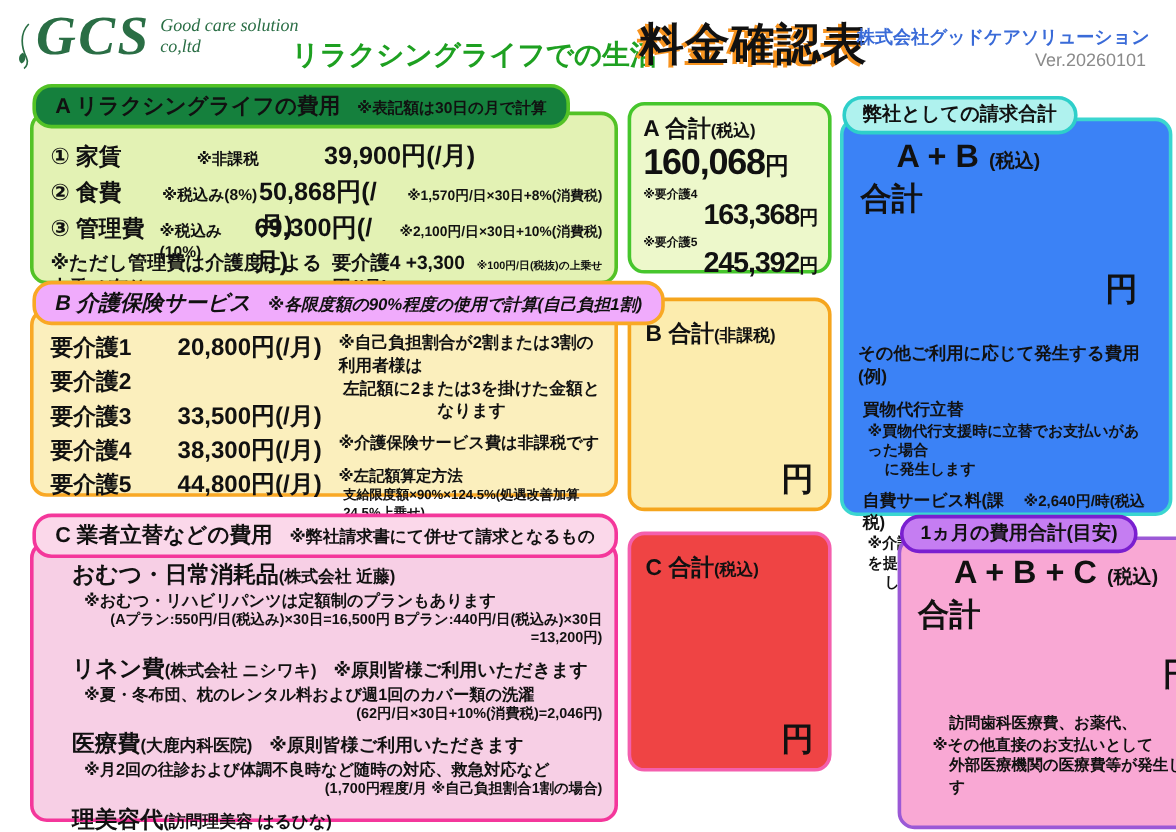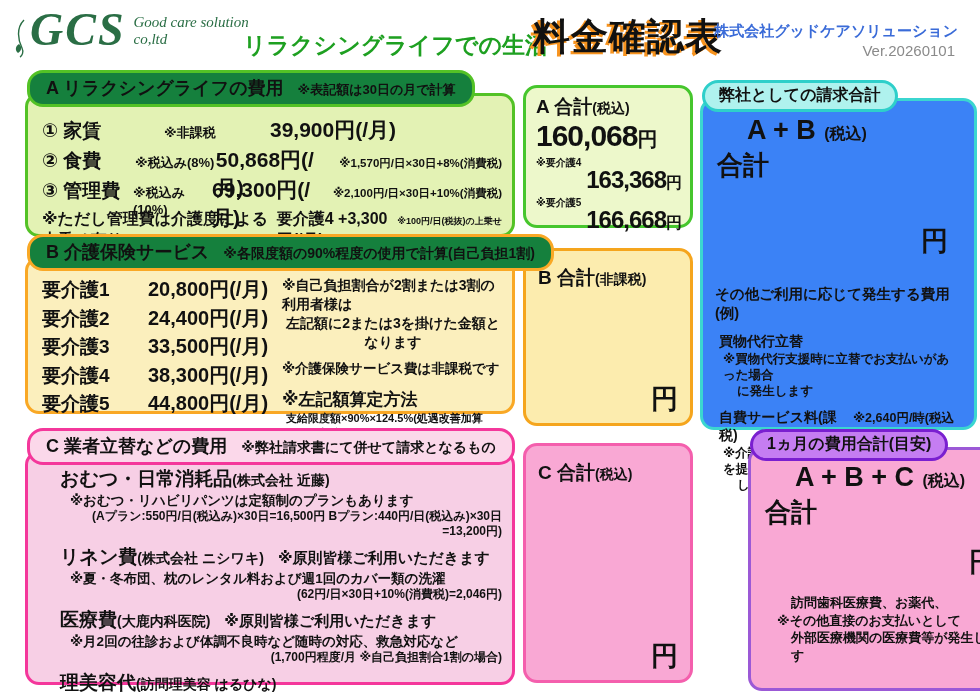--- a/index.html
+++ b/index.html
@@ -79,32 +79,32 @@
   .billing .yen-big{margin-top:40px;}
   .other-title{font-size:14.5px;font-weight:bold;margin-top:26px;}
   .other-item{font-size:14px;font-weight:bold;margin-top:10px;margin-left:4px;}
   .other-note{font-size:12.5px;font-weight:bold;margin-left:8px;line-height:16px;}
   .other-note2{font-size:12.5px;font-weight:bold;margin-left:22px;line-height:16px;}
   .jihi-row{display:flex;align-items:baseline;gap:8px;margin-top:10px;margin-left:4px;}
   .jihi-price{font-size:12.5px;font-weight:bold;}
 
   
   .sec-b{left:25px;top:234px;}
-  .sec-b .tab{border-color:#f9a825;background:#15803d;}
+  .sec-b .tab{border-color:#f9a825;background:#f0abfc;font-style:italic;}
   .sec-b .tab-note{font-size:14px;}
   .sec-b .bubble-body{background:#fbefbd;border-color:#f9a825;width:490px;height:157px;padding:16px 8px 4px 14px;display:flex;}
   .b-left{width:240px;}
   .b-row{display:flex;align-items:baseline;height:28.5px;}
   .b-label{width:106px;font-size:19px;font-weight:bold;}
   .b-price{font-size:20px;font-weight:600;}
   .b-right{flex:1;padding-top:0px;}
   .b-note-big{font-size:14px;font-weight:bold;line-height:19px;}
   .b-note-big2{font-size:14px;font-weight:bold;line-height:19px;text-align:center;}
   .b-note-mid{font-size:13.5px;font-weight:bold;margin-top:8px;}
-  .b-note-calc-title{font-size:17px;font-weight:bold;margin-top:10px;}
+  .b-note-calc-title{font-size:13px;font-weight:bold;margin-top:10px;}
   .b-note-calc{font-size:11px;font-weight:bold;line-height:15px;margin-left:4px;}
 
   
   .total-b{left:523px;top:248px;}
   .total-b .bubble-body{margin-top:0;width:170px;height:178px;background:#fcecae;border-color:#f5a51d;padding:14px 10px 6px 12px;position:relative;}
   .total-b .yen-big{position:absolute;right:12px;bottom:6px;padding:0;}
 
   
   .sec-c{left:25px;top:428px;}
   .sec-c .tab{border-color:#f4379b;background:#fbd8ea;}
@@ -113,21 +113,21 @@
   .c-item{margin-bottom:5px;}
   .c-name-row{display:flex;align-items:baseline;}
   .c-name{font-size:19px;font-weight:bold;}
   .c-name-paren{font-size:14px;font-weight:bold;}
   .c-inline-note{font-size:15px;font-weight:bold;margin-left:14px;}
   .c-note{font-size:13.5px;font-weight:bold;margin-left:10px;line-height:17px;}
   .c-price{font-size:12px;font-weight:bold;text-align:right;line-height:15px;}
 
   
   .total-c{left:523px;top:443px;}
-  .total-c .bubble-body{margin-top:0;width:170px;height:240px;background:#f9a8d4;border-color:#f45fad;padding:14px 10px 9px 12px;position:relative;}
+  .total-c .bubble-body{margin-top:0;width:170px;height:200px;background:#ef4444;border-color:#f45fad;padding:14px 10px 9px 12px;position:relative;}
   .total-c .yen-big{position:absolute;right:12px;bottom:6px;padding:0;}
 
   
   .monthly{left:700px;top:429px;padding-left:48px;}
   .monthly .tab{border-color:#7a1fd0;background:#c57df2;padding:2px 14px 3px 14px;}
   .monthly .tab-title{font-size:16px;}
   .monthly .bubble-body{background:#f9a8d4;border-color:#9b59d6;width:277px;height:244px;padding:12px 12px 6px 12px;}
   .monthly .yen-big{margin-top:14px;}
   .m-note{font-size:13px;font-weight:bold;line-height:17.5px;}
   .m-notes{margin-top:14px;margin-left:14px;}
@@ -202,21 +202,21 @@
     </div>
     <div class="amount-main">
       <span>160,068</span><span class="yen">円</span>
     </div>
     <div class="sub-label">※要介護4</div>
     <div class="amount-sub">
       <span>163,368</span><span class="yen">円</span>
     </div>
     <div class="sub-label">※要介護5</div>
     <div class="amount-sub">
-      <span>166,668</span><span class="yen">円</span>
+      <span>245,392</span><span class="yen">円</span>
     </div>
   </div>
 </div>
 
 <div class="bubble billing">
   <div class="tab">
     <span class="tab-title">弊社としての請求合計</span>
   </div>
   <div class="bubble-body">
     <div class="formula-row">
@@ -244,21 +244,20 @@
     <span class="tab-note">※各限度額の90%程度の使用で計算(自己負担1割)</span>
   </div>
   <div class="bubble-body">
     <div class="b-left">
       <div class="b-row">
         <span class="b-label">要介護1</span>
         <span class="b-price">20,800円(/月)</span>
       </div>
       <div class="b-row">
         <span class="b-label">要介護2</span>
-        <span class="b-price">24,400円(/月)</span>
       </div>
       <div class="b-row">
         <span class="b-label">要介護3</span>
         <span class="b-price">33,500円(/月)</span>
       </div>
       <div class="b-row">
         <span class="b-label">要介護4</span>
         <span class="b-price">38,300円(/月)</span>
       </div>
       <div class="b-row">

